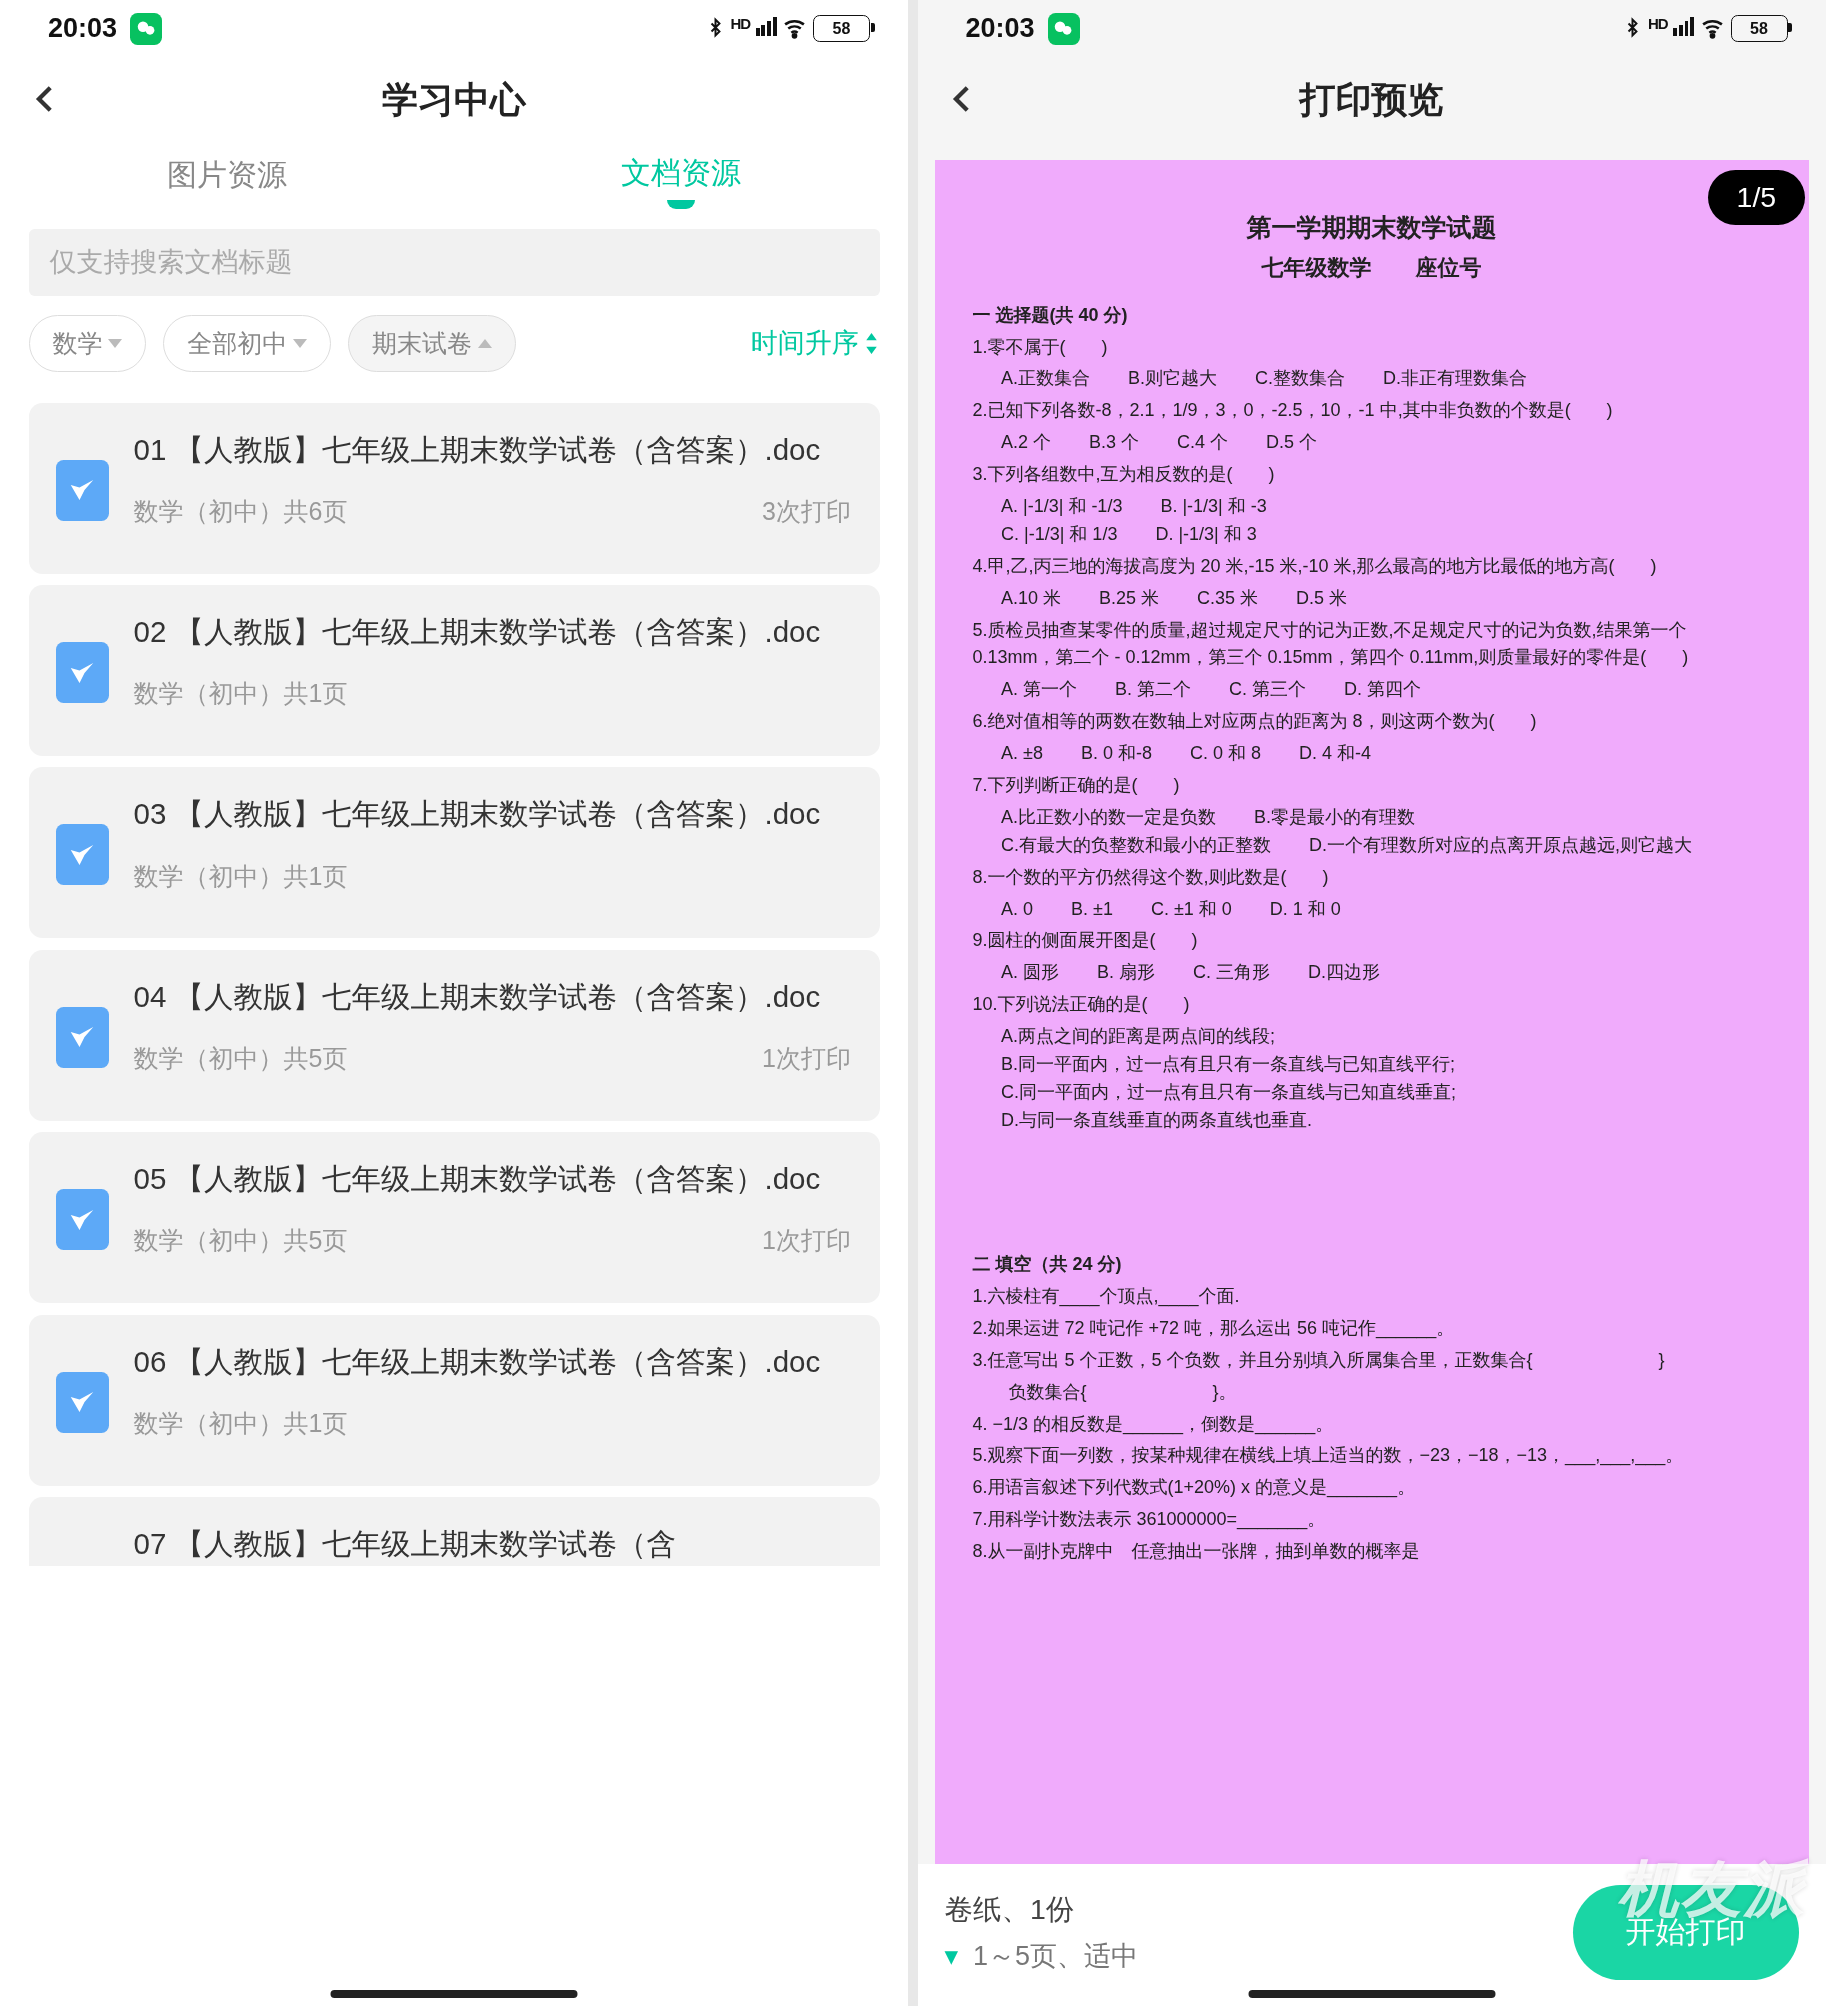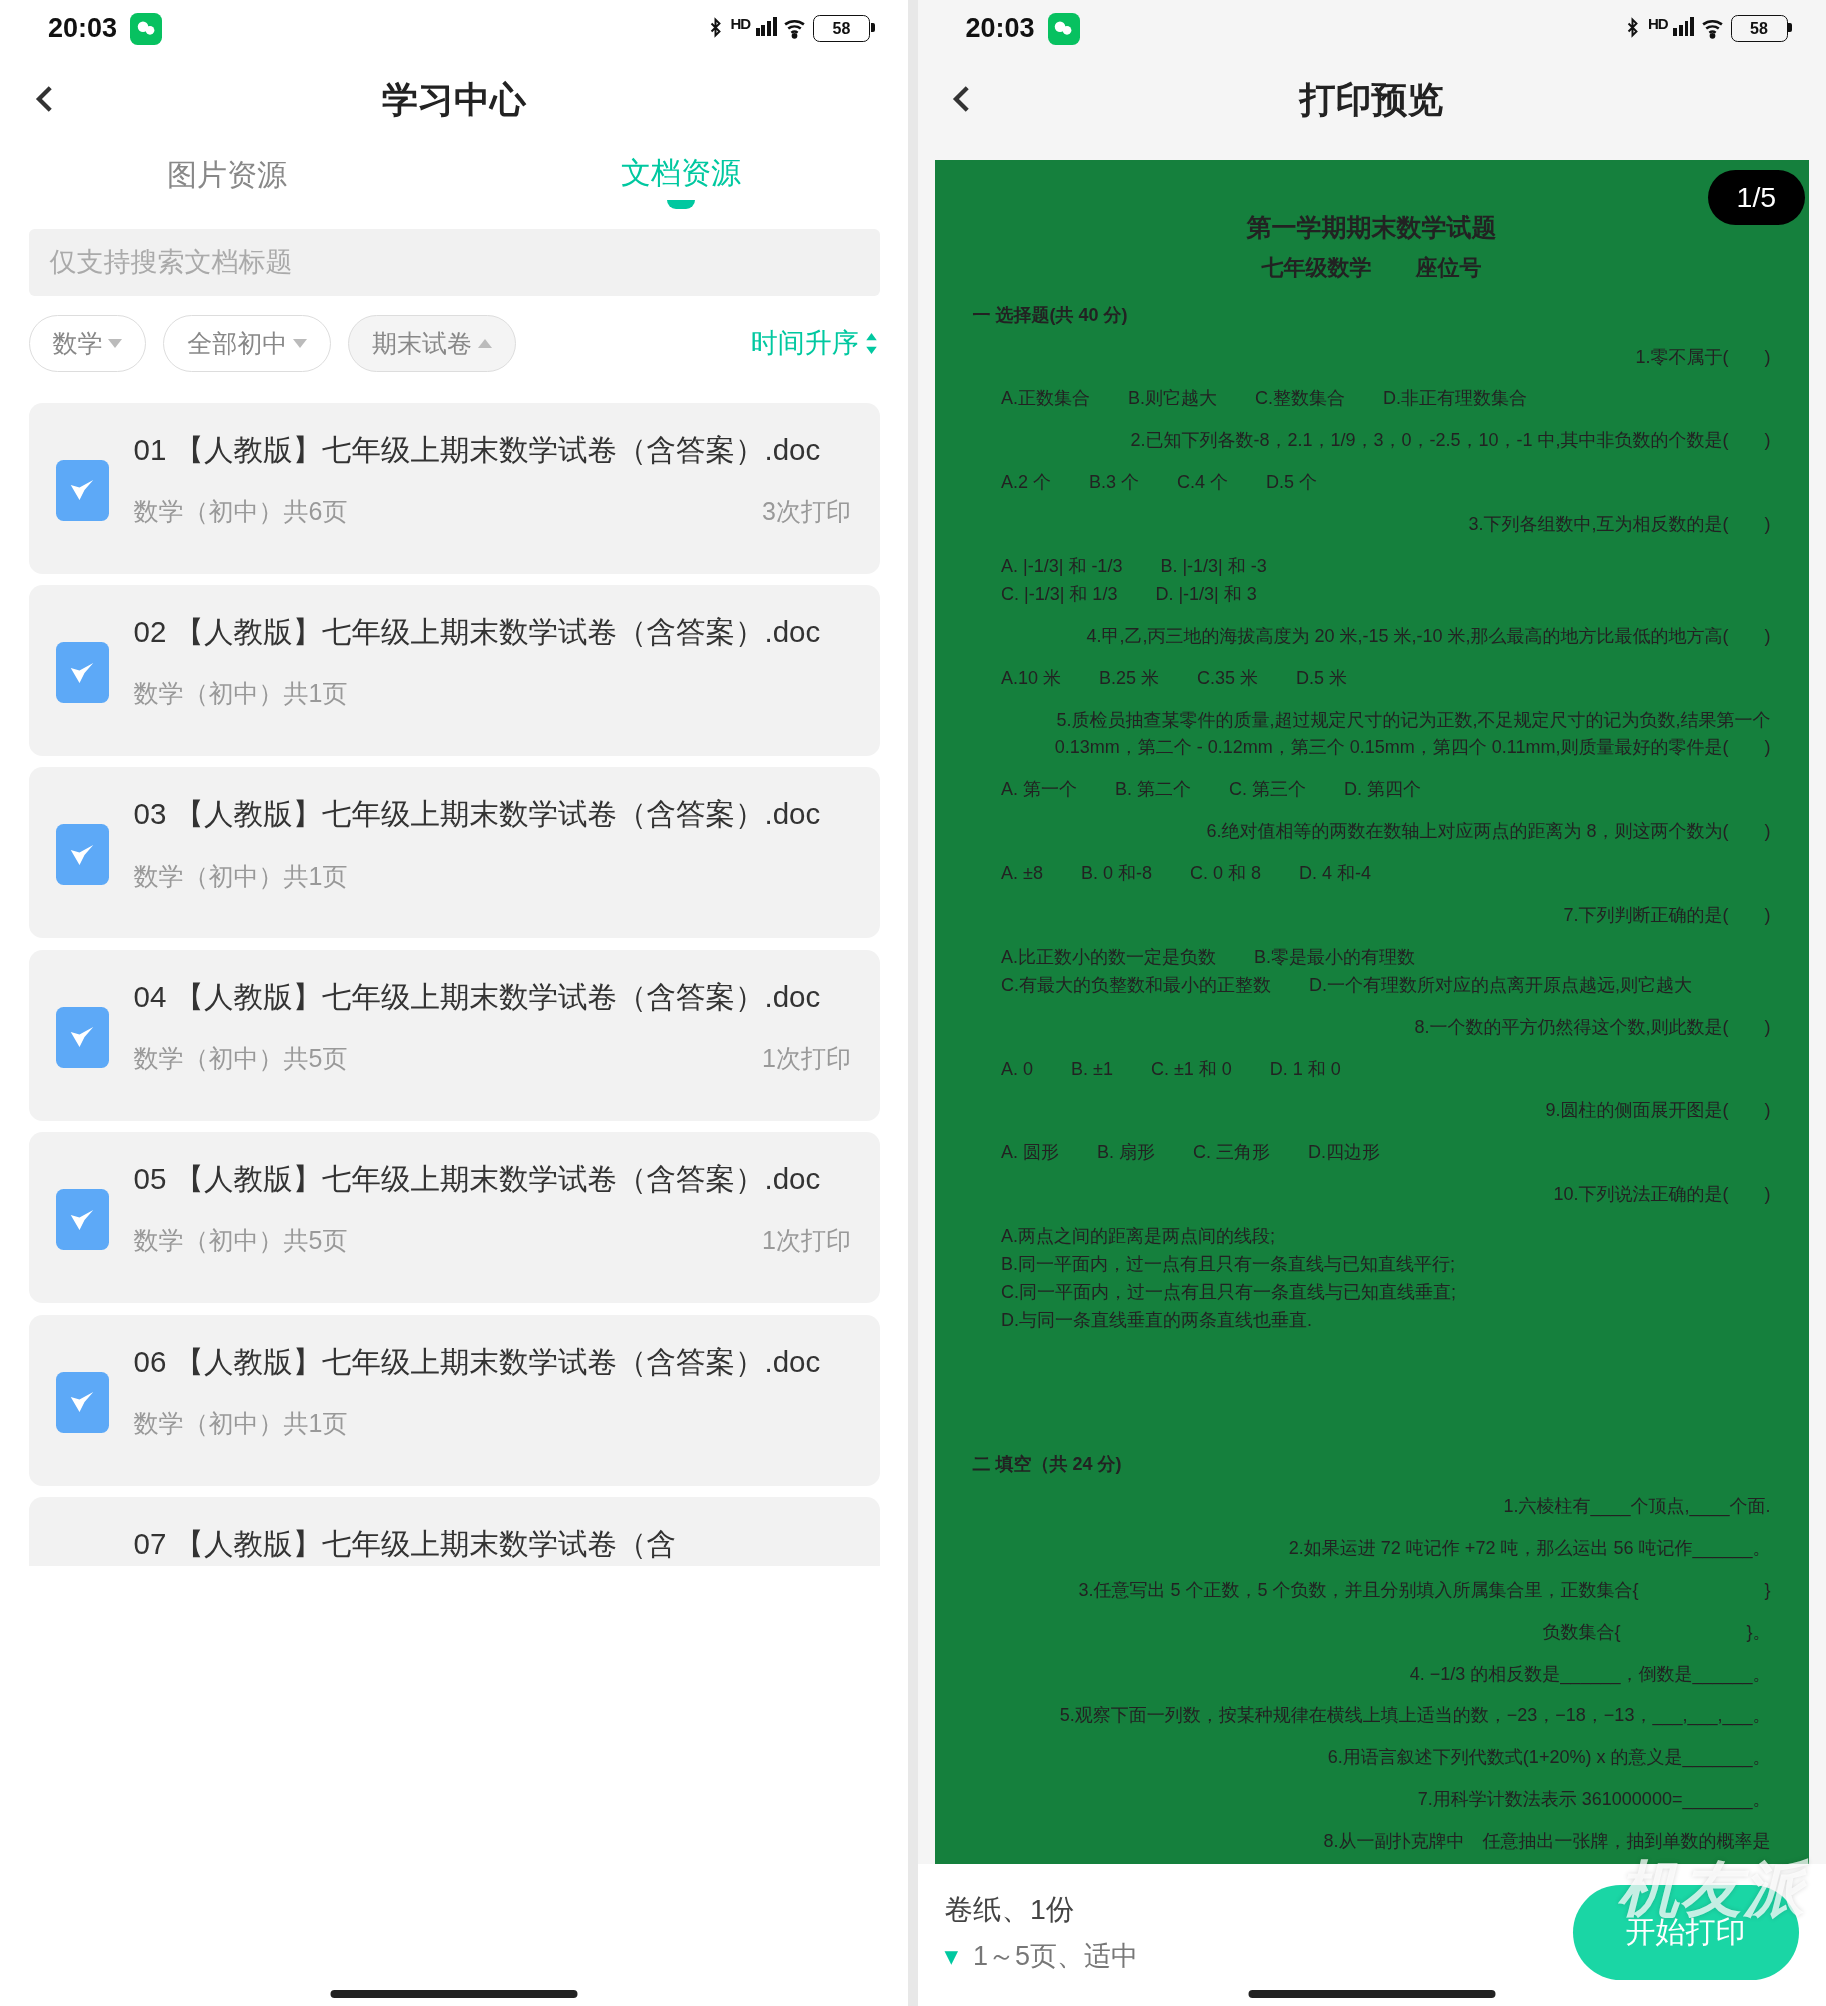--- a/index.html
+++ b/index.html
@@ -42,28 +42,28 @@
   .doc-list { flex:1; overflow:hidden; background:#fff; padding:0 0px; }
   .doc-item { background:#f2f2f2; border-radius:13.3px; margin:11.4px 28.5px; padding:25px 28.5px 23px 105px; position:relative; min-height:171px;}
   .doc-icon{ position:absolute; left:27px; top:57px; width:53px; height:61px; background:#5da9f7; border-radius:7.6px; display:flex; align-items:center; justify-content:center;}
   .doc-icon svg{ width:30px; height:30px; fill:#fff;}
   .doc-title{ font-size:29.5px; color:#333; line-height:1.5; font-weight:500;}
   .doc-meta{ display:flex; justify-content:space-between; margin-top:23px; font-size:25px; color:#999;}
   .doc-item.trunc{ min-height:auto; padding-bottom:0; border-radius:13.3px 13.3px 0 0; margin-bottom:0;}
   .home-ind{ position:absolute; bottom:9.5px; left:50%; transform:translateX(-50%); width:247px; height:7.6px; background:#222; border-radius:4.8px;z-index:50}
 
   
-  .preview-wrap{ flex:1; position:relative; margin:17px 17px 0; background:#15803d; border-radius:0px; overflow:hidden;}
+  .preview-wrap{ flex:1; position:relative; margin:17px 17px 0; background:#f0abfc; border-radius:0px; overflow:hidden;}
   .page-badge{ position:absolute; top:9.5px; right:3.8px; background:#000; color:#fff; border-radius:38px; padding:11.4px 28.5px; font-size:28.5px; font-weight:500;z-index:10}
   .paper{ padding:48px 38px 19px; font-size:18px; color:#222; line-height:1.55; font-family:"Songti SC","SimSun",serif;}
   .paper .center{ text-align:center; font-family:"Heiti SC","SimHei",sans-serif;}
   .paper .ptitle{ font-size:25px; margin-bottom:3.8px; font-weight:bold;}
   .paper .psub{ font-size:22px; margin-bottom:17px; font-weight:bold;}
   .paper .sec{ font-family:"Heiti SC","SimHei",sans-serif; font-weight:bold; margin:11.4px 0 3.8px;}
-  .paper .q{ margin:14px 0;text-align:right;}
+  .paper .q{ margin:4px 0;}
   .paper .opts{ padding-left:28.5px; }
   .paper .opts span{ display:inline-block; margin-right:38px;}
 
   .bottombar{ height:143px; background:#fff; display:flex; padding:17px 27px 23px; gap:19px; align-items:center;}
   .bb-left{ flex:1; display:flex; flex-direction:column; gap:9.5px;}
   .bb-left .line1{ font-size:28.5px; color:#444;}
   .bb-left .line2{ font-size:27px; color:#777; display:flex; align-items:center; gap:15px;}
   .bb-left .chev{ color:#00c8a0;}
   .print-btn{ background:#1ad6a5; color:#fff; font-size:30px; border-radius:48px; padding:27px 53px;}
   .watermark{ position:absolute; right:19px; bottom:76px; font-size:61px; color:rgba(255,255,255,0.75); font-weight:700; font-style:italic; letter-spacing:1.9px;z-index:60; text-shadow:0 0 5.7px rgba(0,0,0,.15);}

